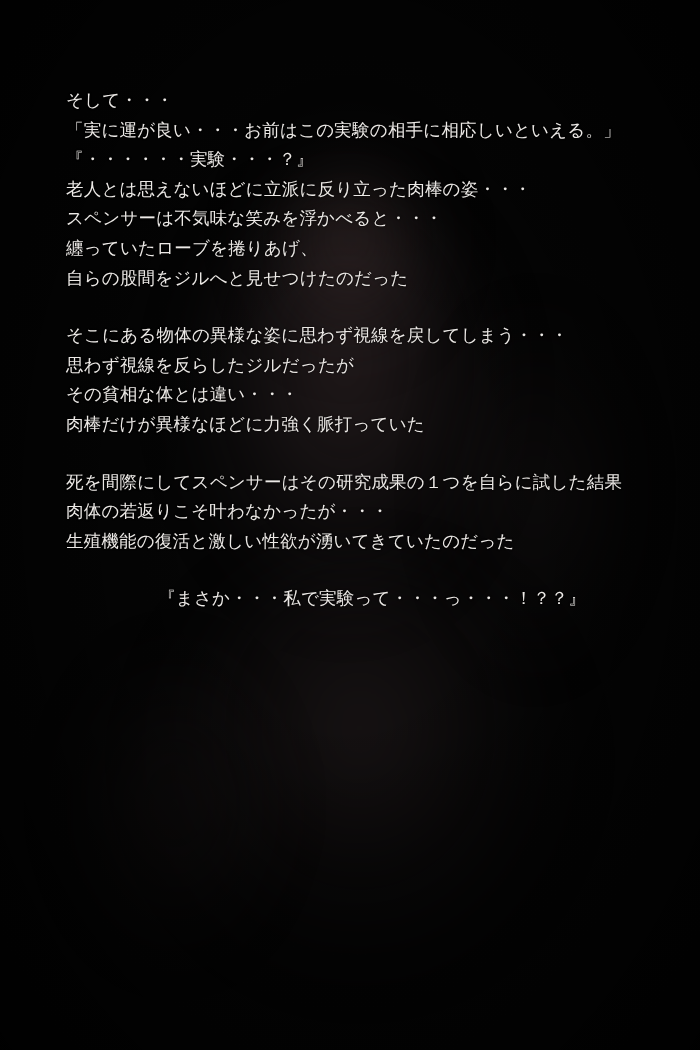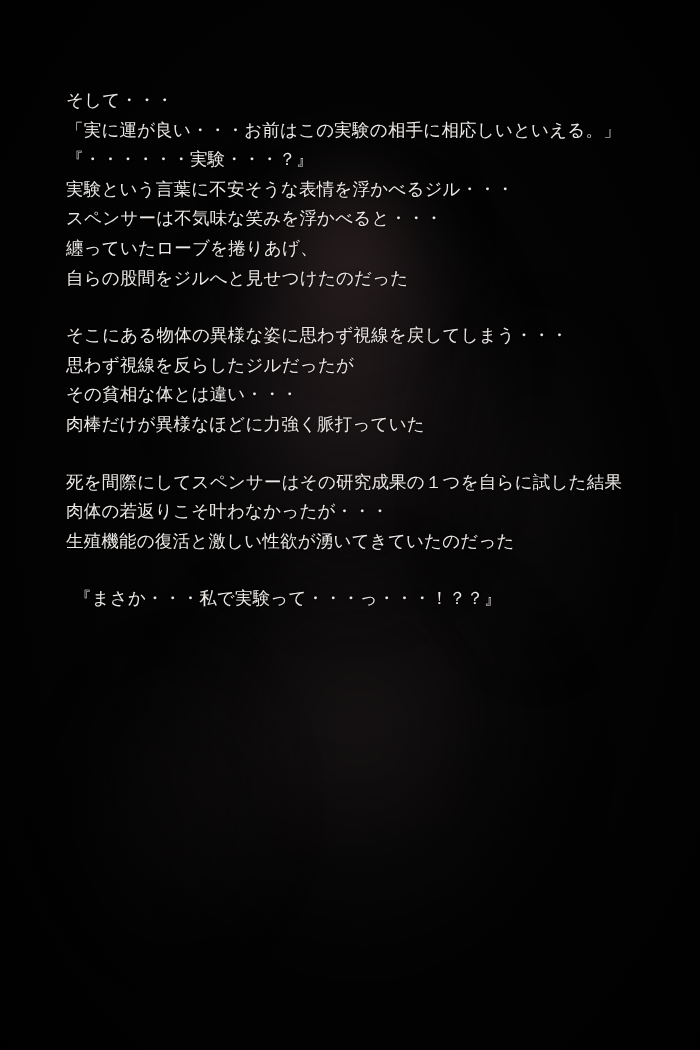--- a/index.html
+++ b/index.html
@@ -66,21 +66,21 @@
     position: absolute;
     left: 16px; top: 0;
     width: 700px;
     height: 1050px;
     padding: 86px 46px 0 50px;
     box-sizing: border-box;
   }
   .para {
     margin: 0 0 28px 0;
   }
-  .para:last-child { margin-bottom: 0; }
+  .para:last-child { margin-bottom: 0; text-align: center; }
   .line {
     color: #ece9e6;
     font-size: 17.5px;
     line-height: 29.6px;
     letter-spacing: 0.2px;
     white-space: pre;
     text-shadow: 0 0 2px rgba(0,0,0,0.9);
   }
   .indent { padding-left: 8px; }
 </style>
@@ -97,21 +97,21 @@
     <div class="glow g5"></div>
   </div>
   <div id="vignette"></div>
 
   <div id="text-layer">
 
     <div class="para">
       <div class="line">そして・・・</div>
       <div class="line">「実に運が良い・・・お前はこの実験の相手に相応しいといえる。」</div>
       <div class="line">『・・・・・・実験・・・？』</div>
-      <div class="line">実験という言葉に不安そうな表情を浮かべるジル・・・</div>
+      <div class="line">老人とは思えないほどに立派に反り立った肉棒の姿・・・</div>
       <div class="line">スペンサーは不気味な笑みを浮かべると・・・</div>
       <div class="line">纏っていたローブを捲りあげ、</div>
       <div class="line">自らの股間をジルへと見せつけたのだった</div>
     </div>
 
 
     <div class="para">
       <div class="line">そこにある物体の異様な姿に思わず視線を戻してしまう・・・</div>
       <div class="line">思わず視線を反らしたジルだったが</div>
       <div class="line">その貧相な体とは違い・・・</div>

